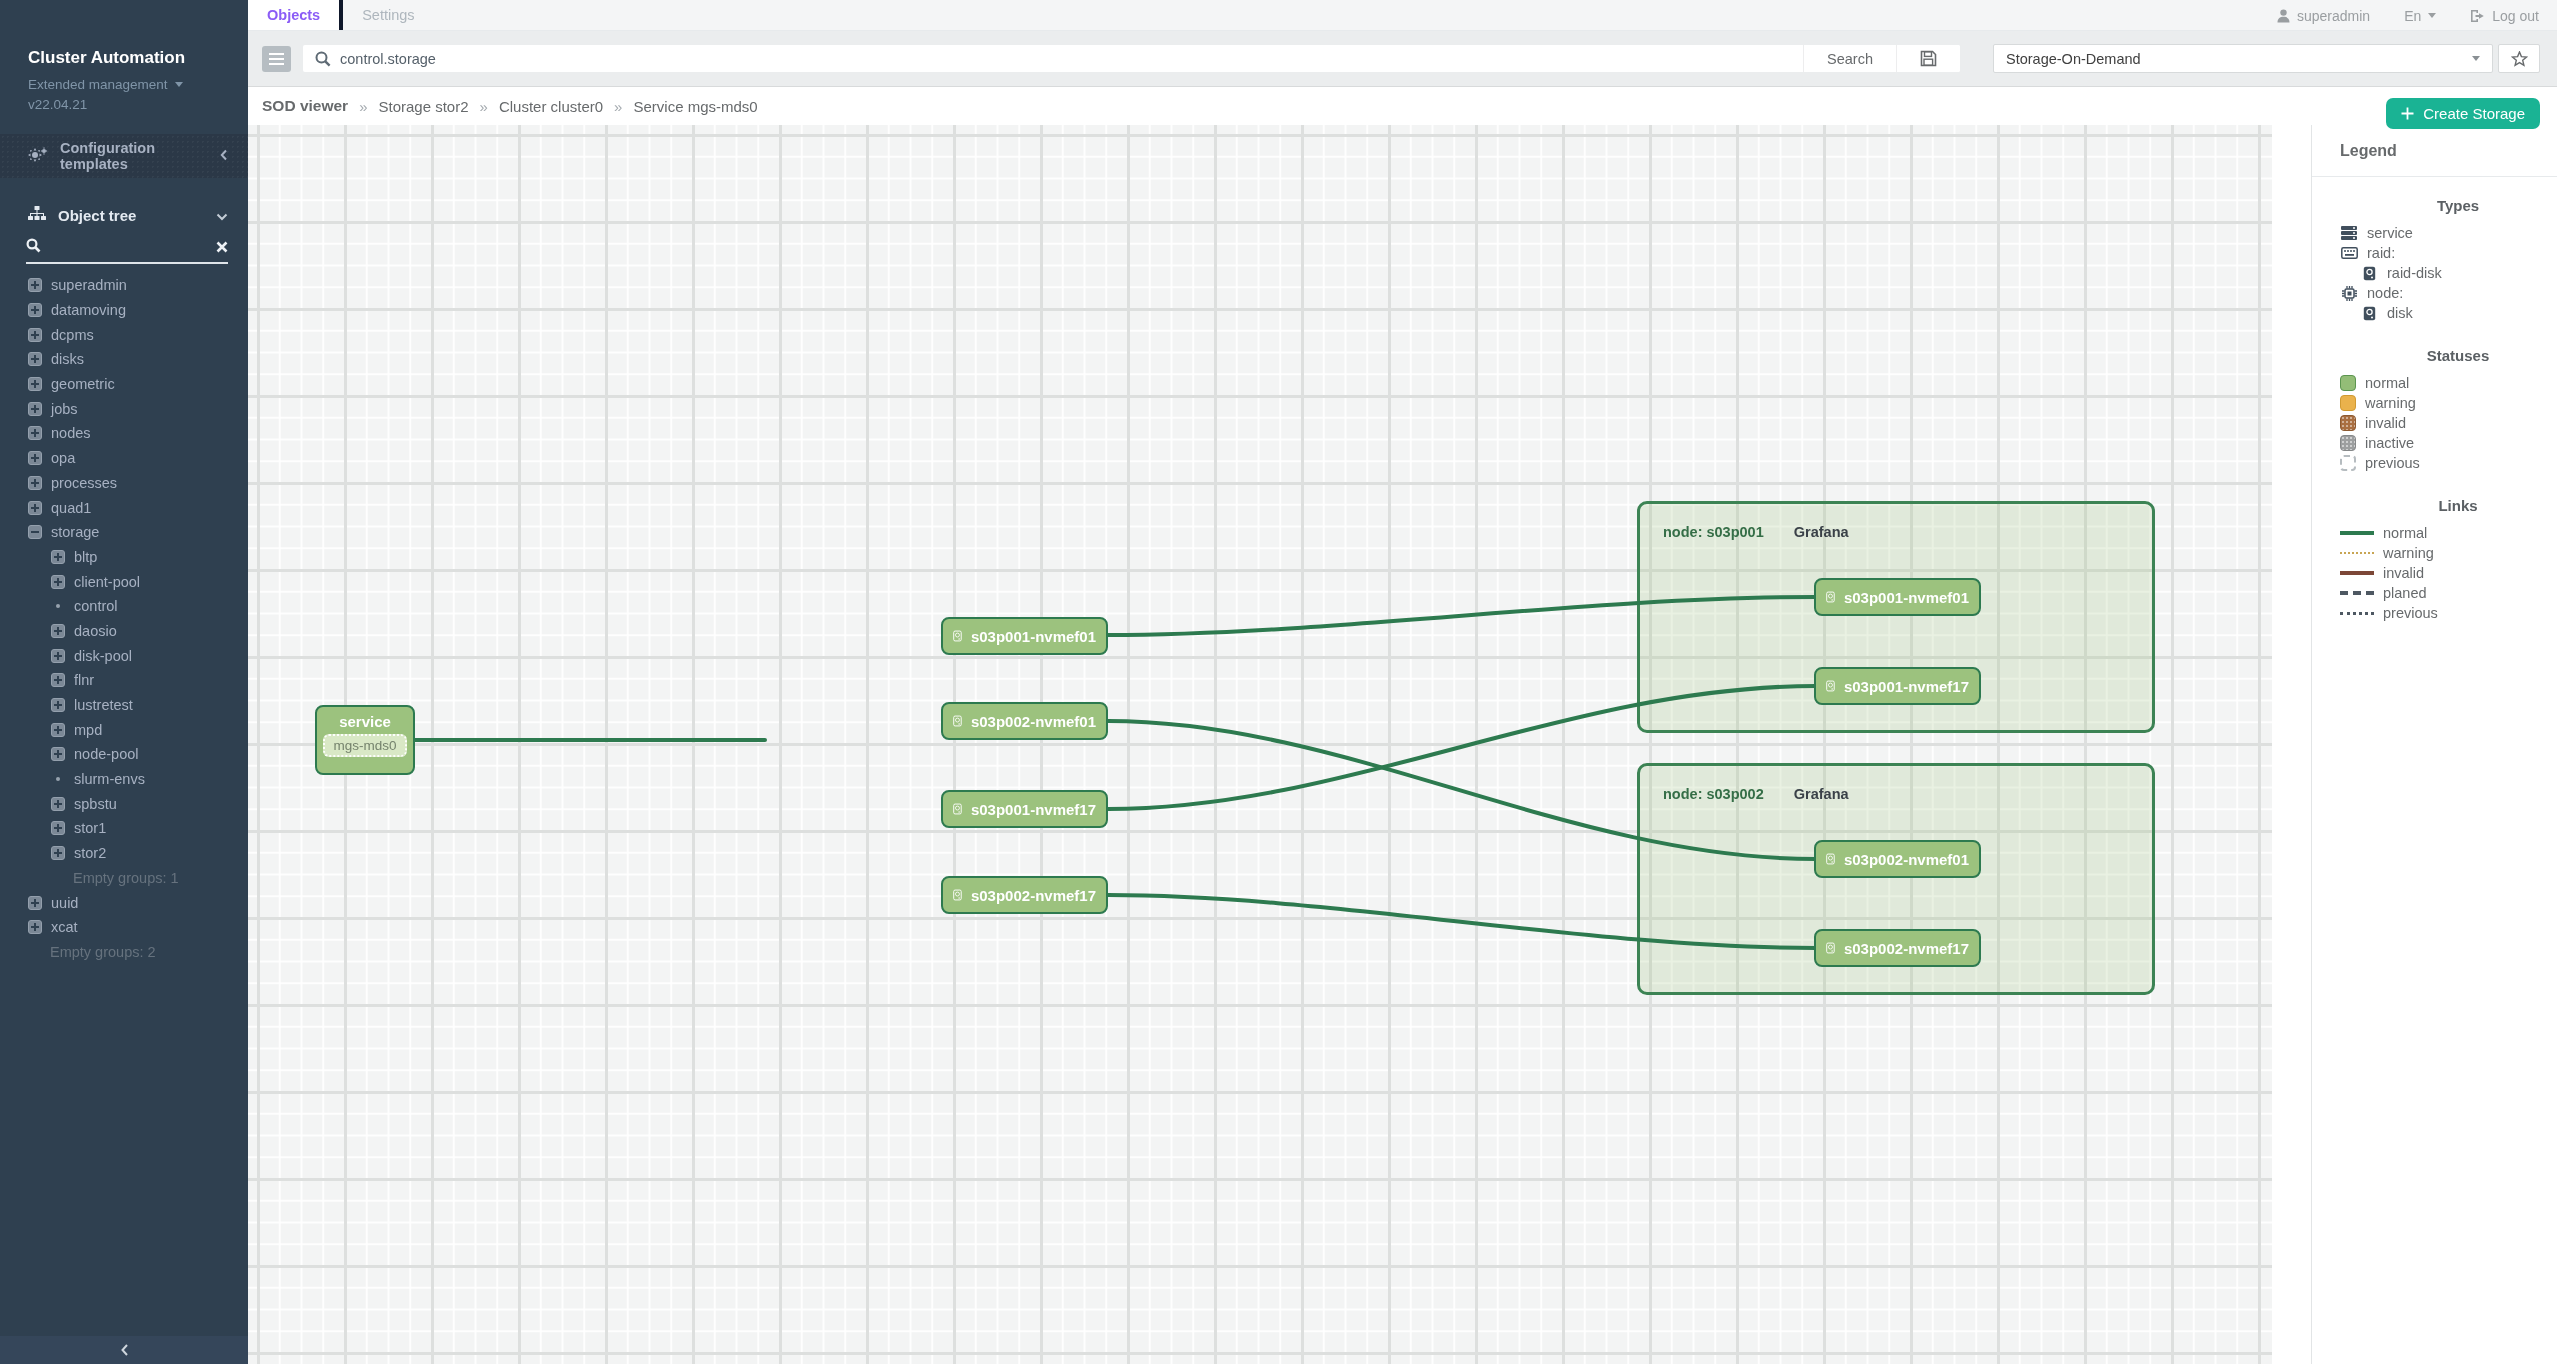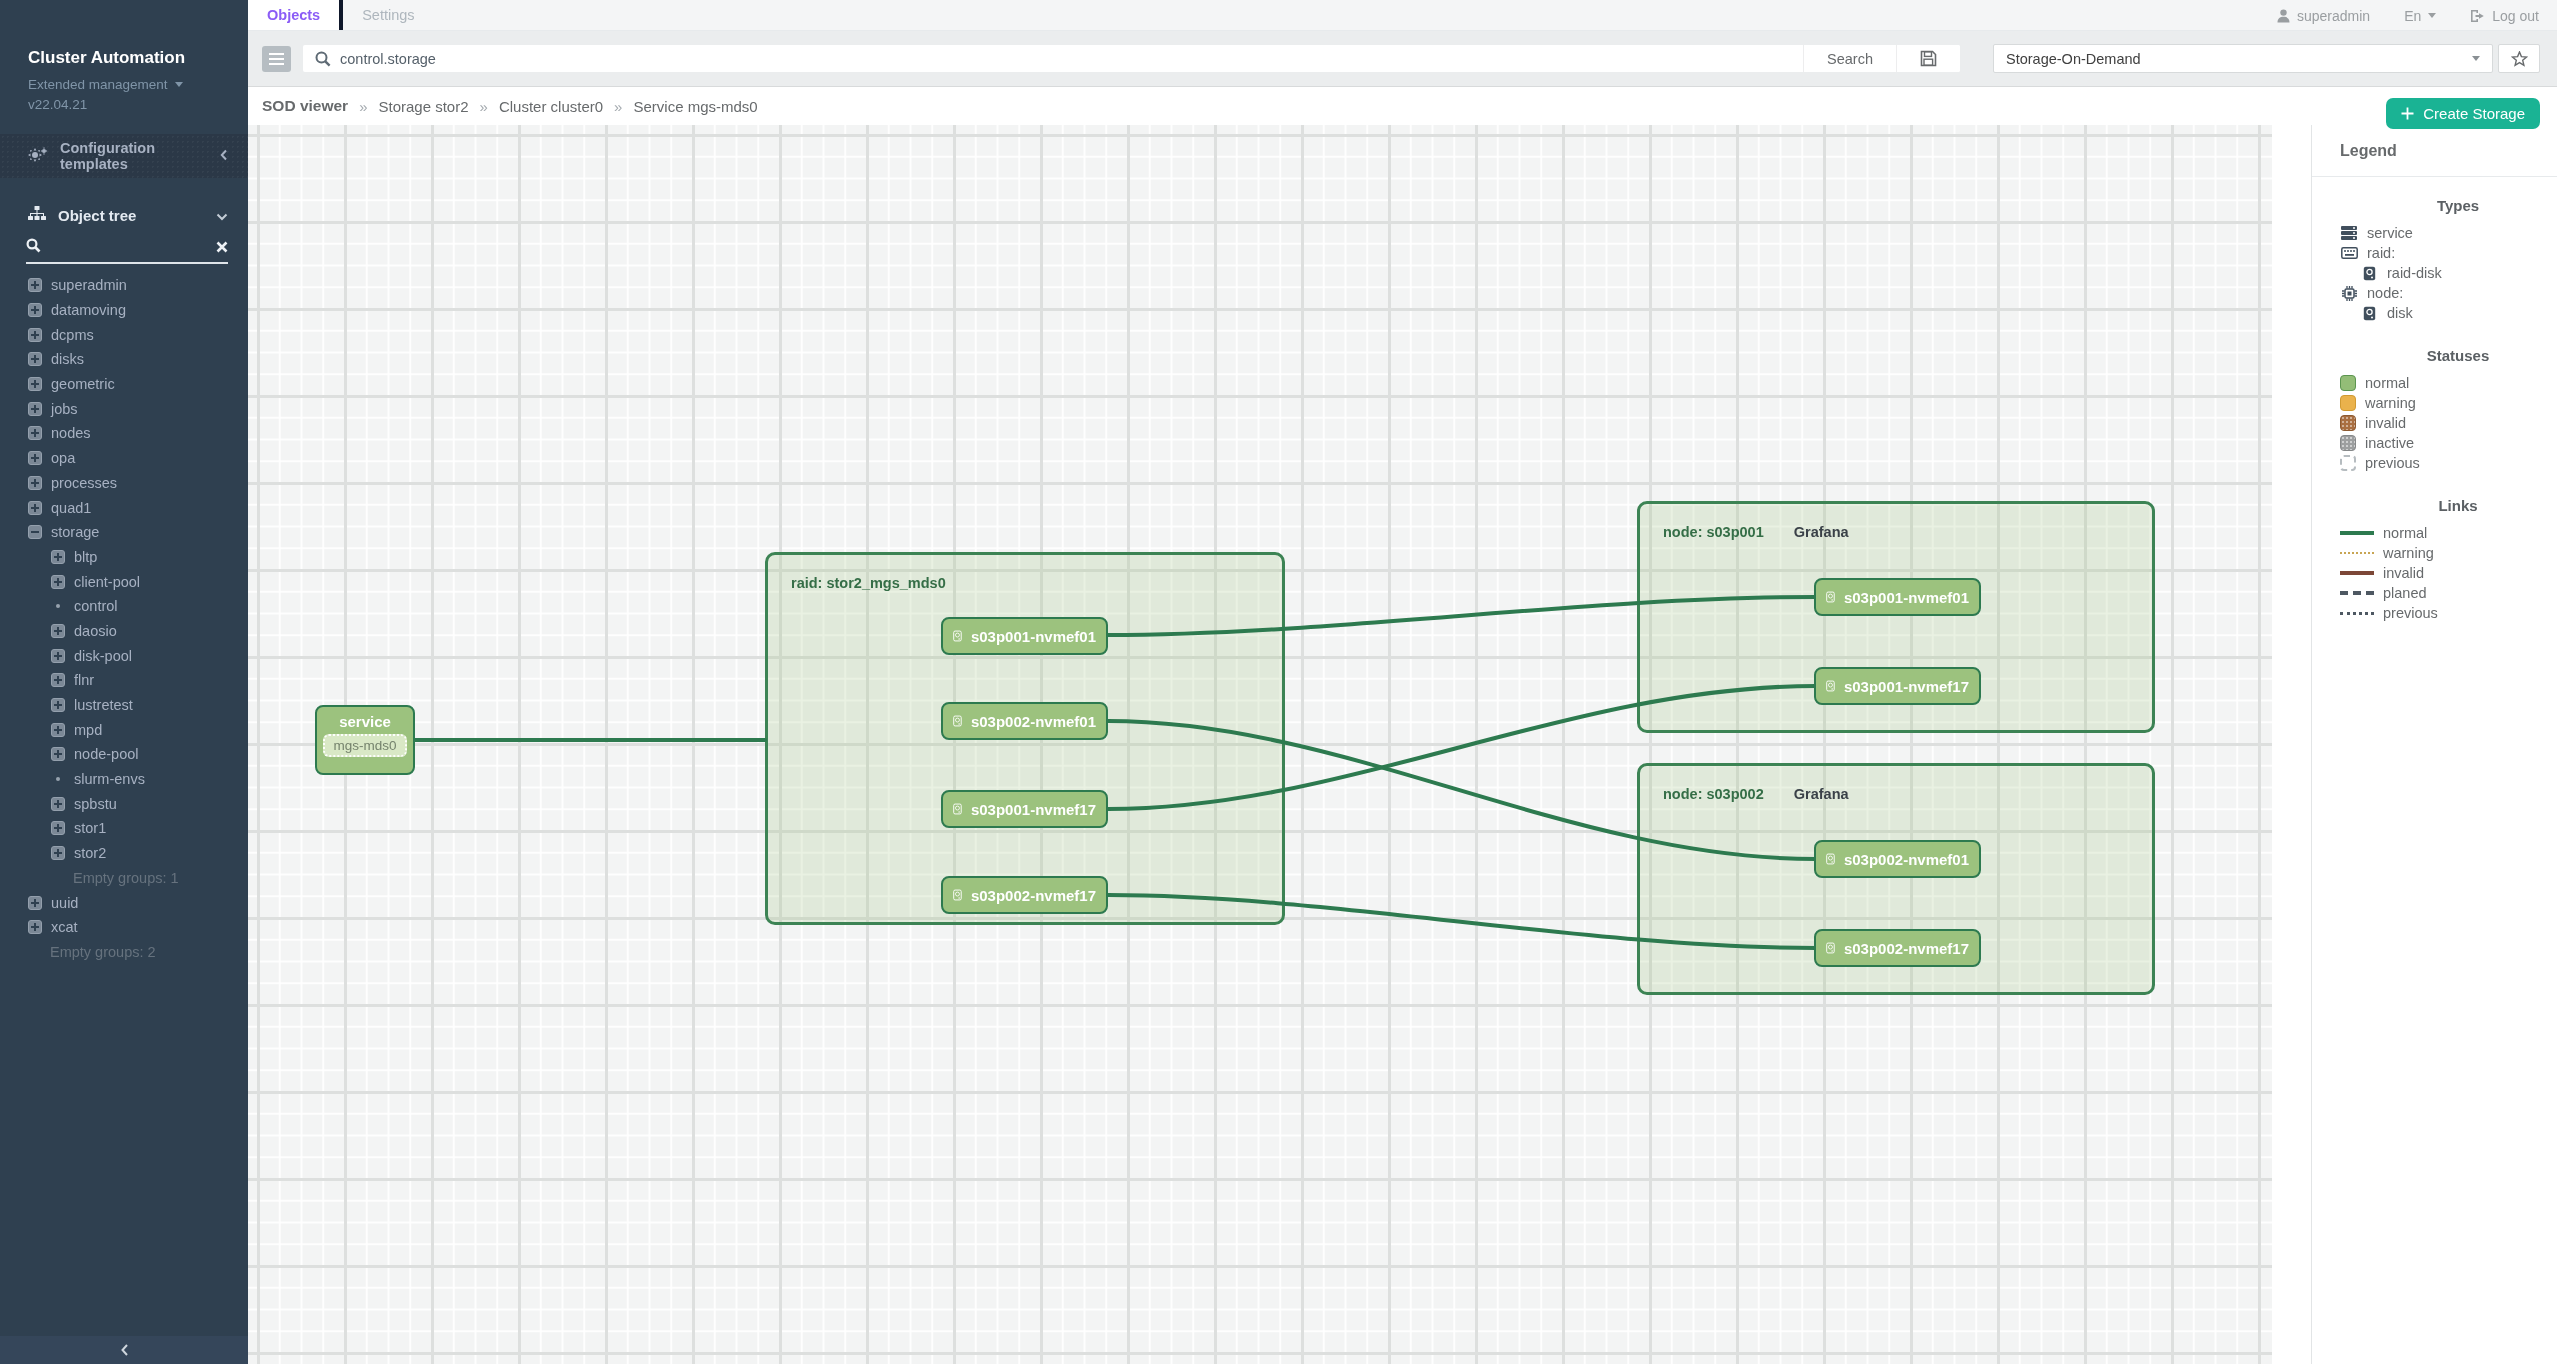--- a/index.html
+++ b/index.html
@@ -451,25 +451,20 @@
       <svg width="13" height="13" viewBox="0 0 13 13">
           <path d="M6.5 0.5 V12.5 M0.5 6.5 H12.5" stroke="#fff" stroke-width="1.8"></path>
         </svg>
       <span>Create Storage</span>
     </button>
   </div>
 </div>
 
 <div id="canvas">
 
-  <div class="gbox" style="left:517px; top:427px; width:520px; height:373px;">
-    <div class="gbox-label">
-        <span>raid: stor2_mgs_mds0</span>
-      </div>
-  </div>
 
   <div class="gbox" style="left:1389px; top:376px; width:518px; height:232px;">
     <div class="gbox-label">
       <span>node: s03p001</span>
       <span class="grafana">Grafana</span>
     </div>
   </div>
 
   <div class="gbox" style="left:1389px; top:638px; width:518px; height:232px;">
     <div class="gbox-label">

